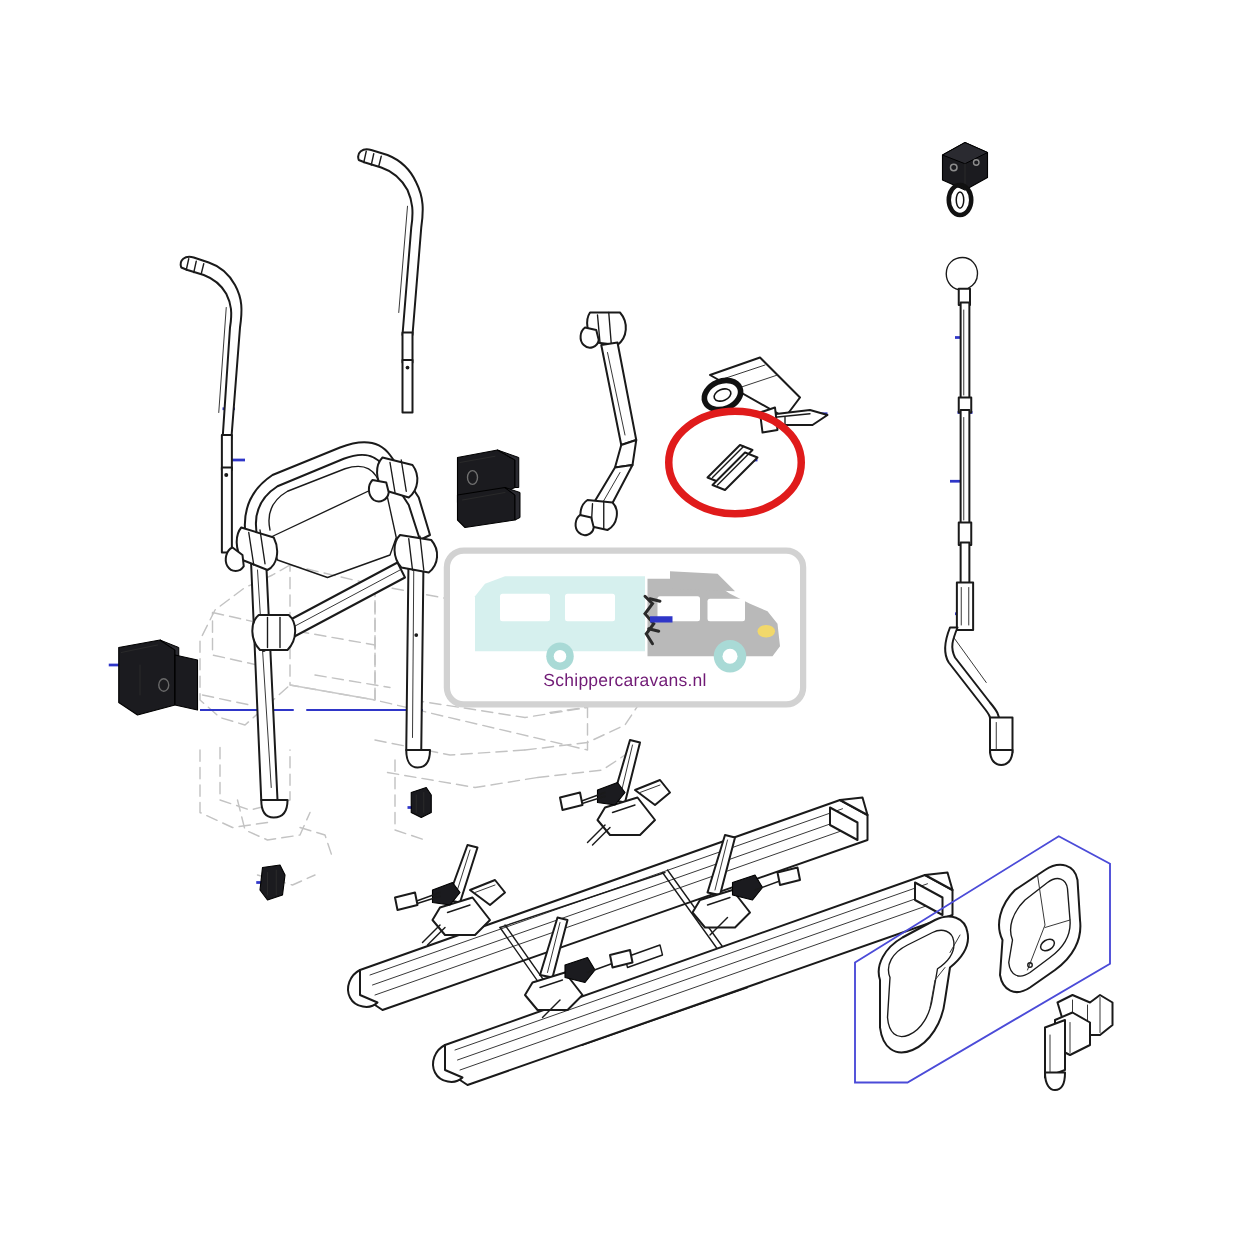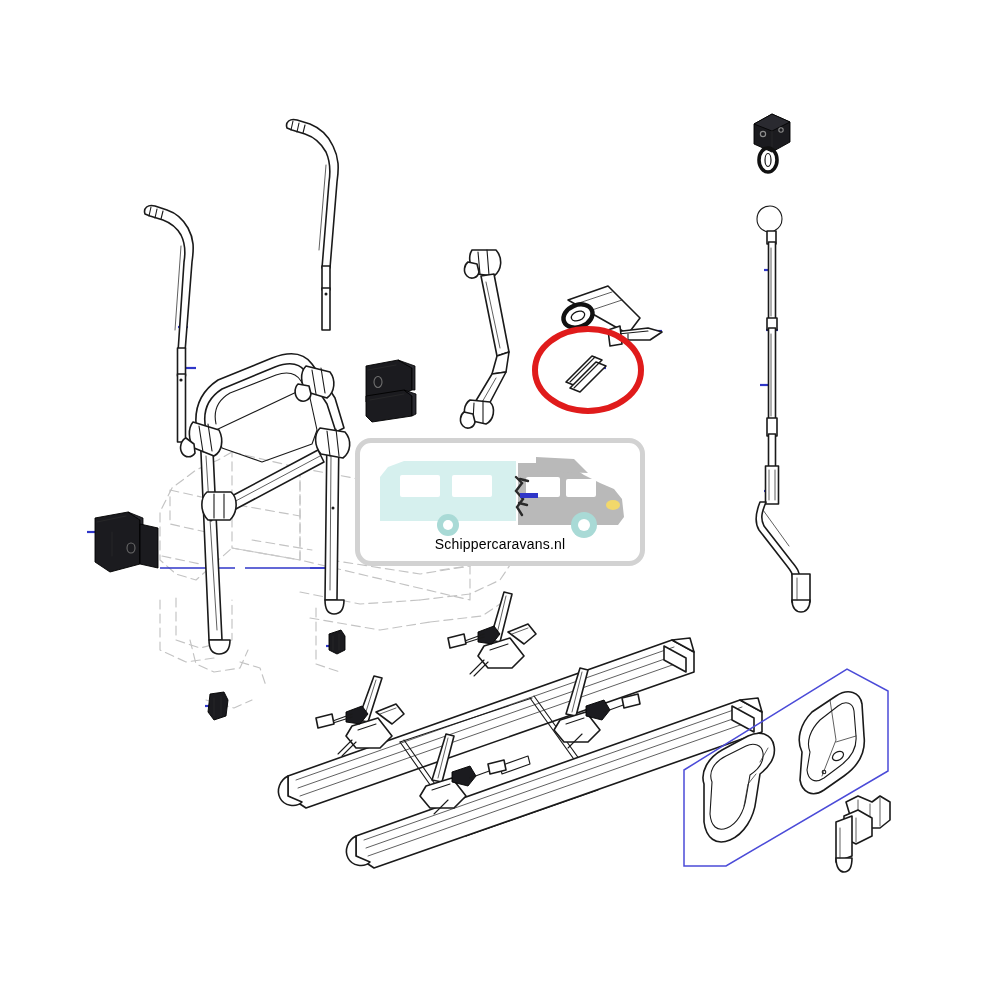--- a/index.html
+++ b/index.html
@@ -110,21 +110,21 @@
   }
   #watermark svg { display: block; }
   .wm-text {
     position: absolute;
     left: 0;
     right: 0;
     bottom: 9px;
     text-align: center;
     font-family: "Liberation Sans", sans-serif;
     font-size: 14px;
-    color: #000000;
+    color: #701a75;
     letter-spacing: 0.2px;
   }
 </style>
 </head>
 <body>
 
 <div id="stage">
 
   <svg id="diagram-svg" viewBox="0 0 1000 1000">
 

